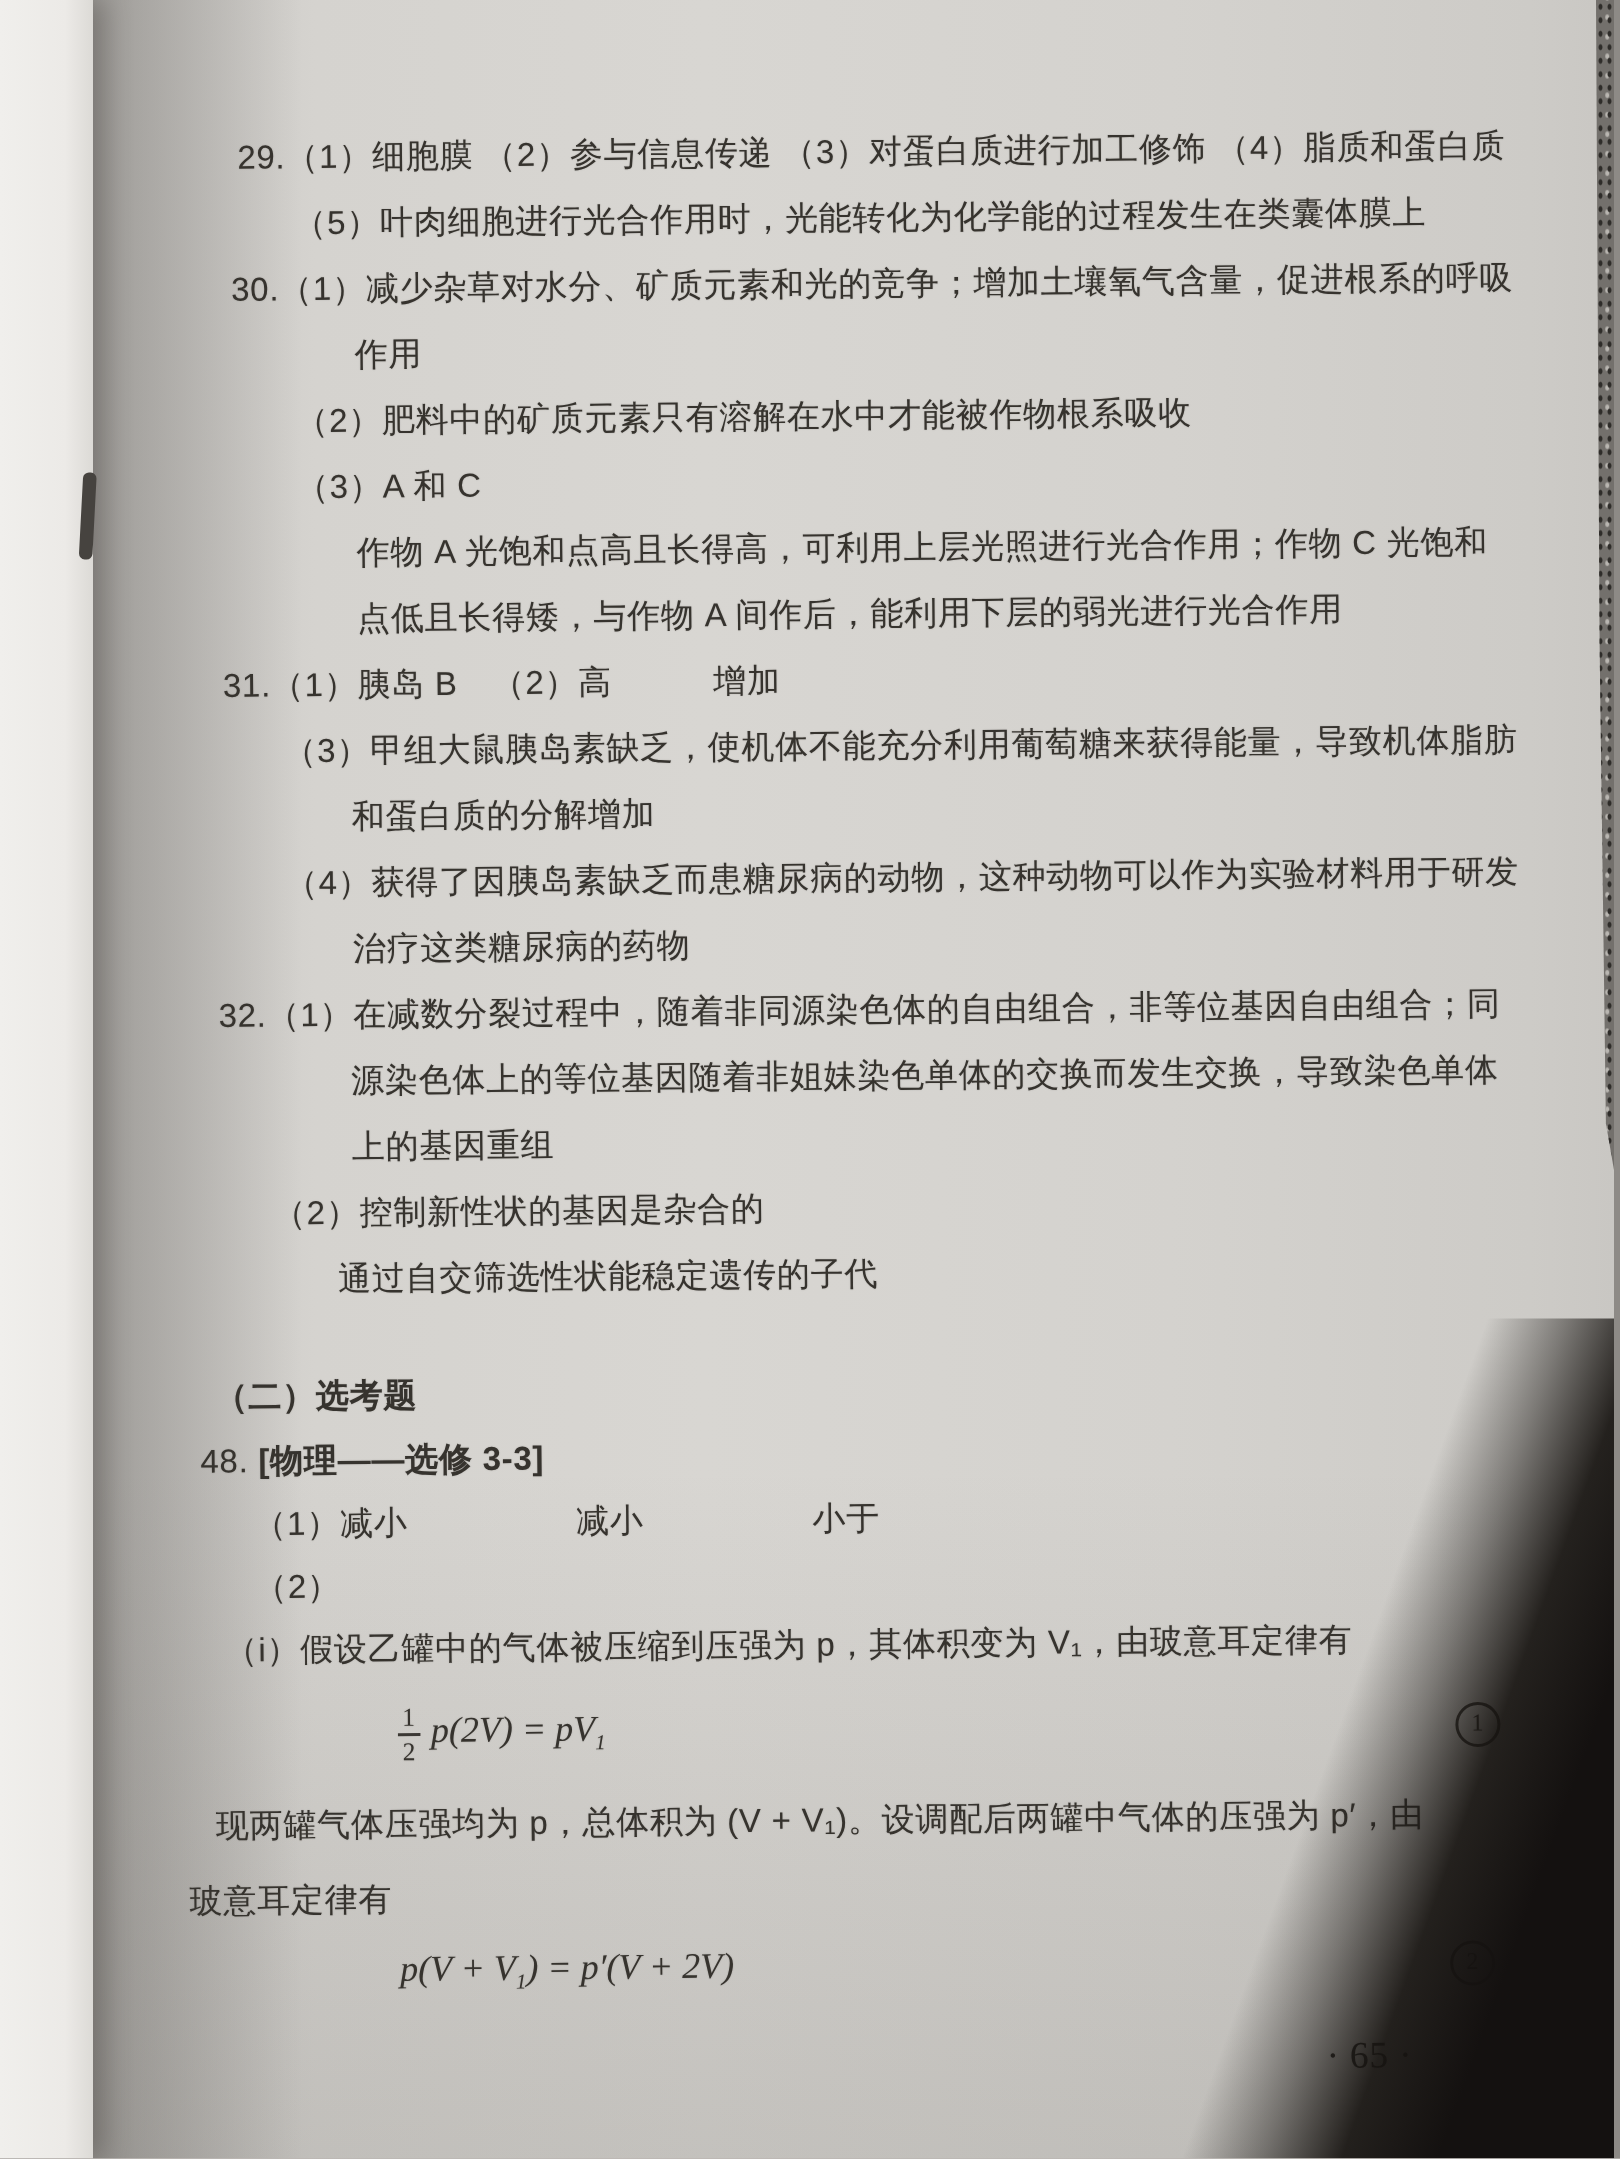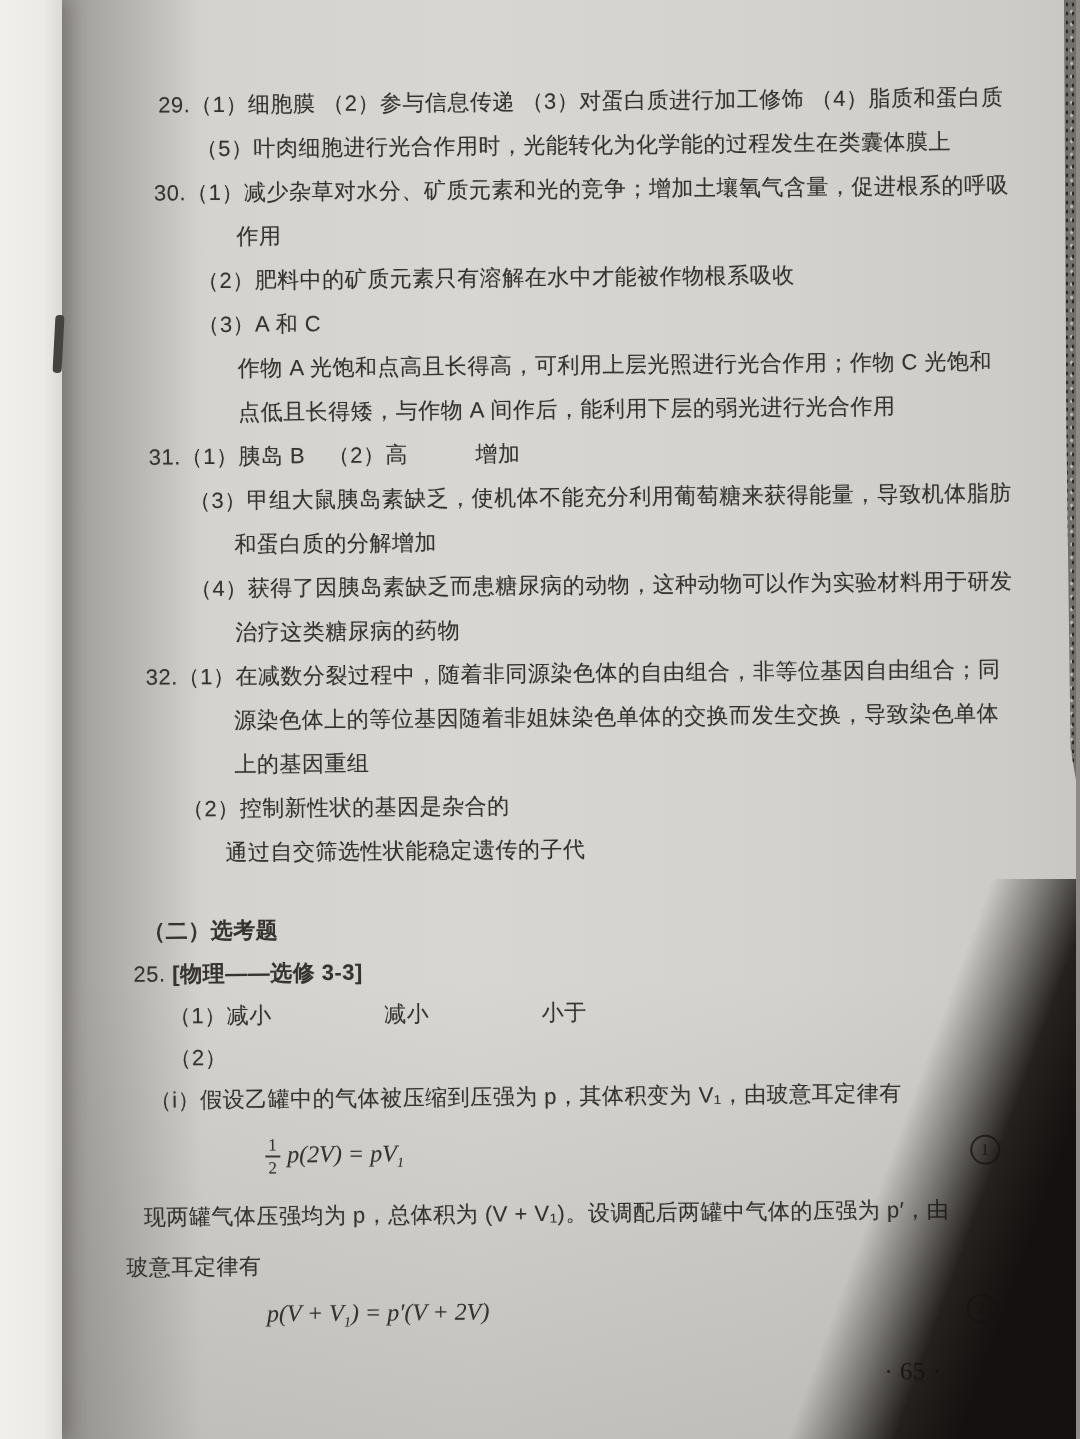--- a/index.html
+++ b/index.html
@@ -105,21 +105,21 @@
     <div class="bl" style="margin-left:120px">治疗这类糖尿病的药物</div>
     <div class="bl" style="margin-left:30px">32.（1）在减数分裂过程中，随着非同源染色体的自由组合，非等位基因自由组合；同</div>
     <div class="bl" style="margin-left:118px">源染色体上的等位基因随着非姐妹染色单体的交换而发生交换，导致染色单体</div>
     <div class="bl" style="margin-left:118px">上的基因重组</div>
     <div class="bl" style="margin-left:65px">（2）控制新性状的基因是杂合的</div>
     <div class="bl" style="margin-left:108px">通过自交筛选性状能稳定遗传的子代</div>
 
     <div class="section-head" style="margin-left:25px">（二）选考题</div>
 
     <div class="ql" style="margin-left:15px">
-      <span>25.</span>
+      <span>48.</span>
       <span class="q33-title">[物理——选修 3-3]</span>
     </div>
     <div class="ql" style="margin-left:50px">（1）减小　　　　　减小　　　　　小于</div>
     <div class="ql" style="margin-left:50px">（2）</div>
     <div class="ql" style="margin-left:30px">（i）假设乙罐中的气体被压缩到压强为 p，其体积变为 V₁，由玻意耳定律有</div>
 
     <div class="formula-row f1" style="margin-left:145px">
       <span class="frac">
         <span class="fnum">1</span>
         <span class="fbar"></span>

